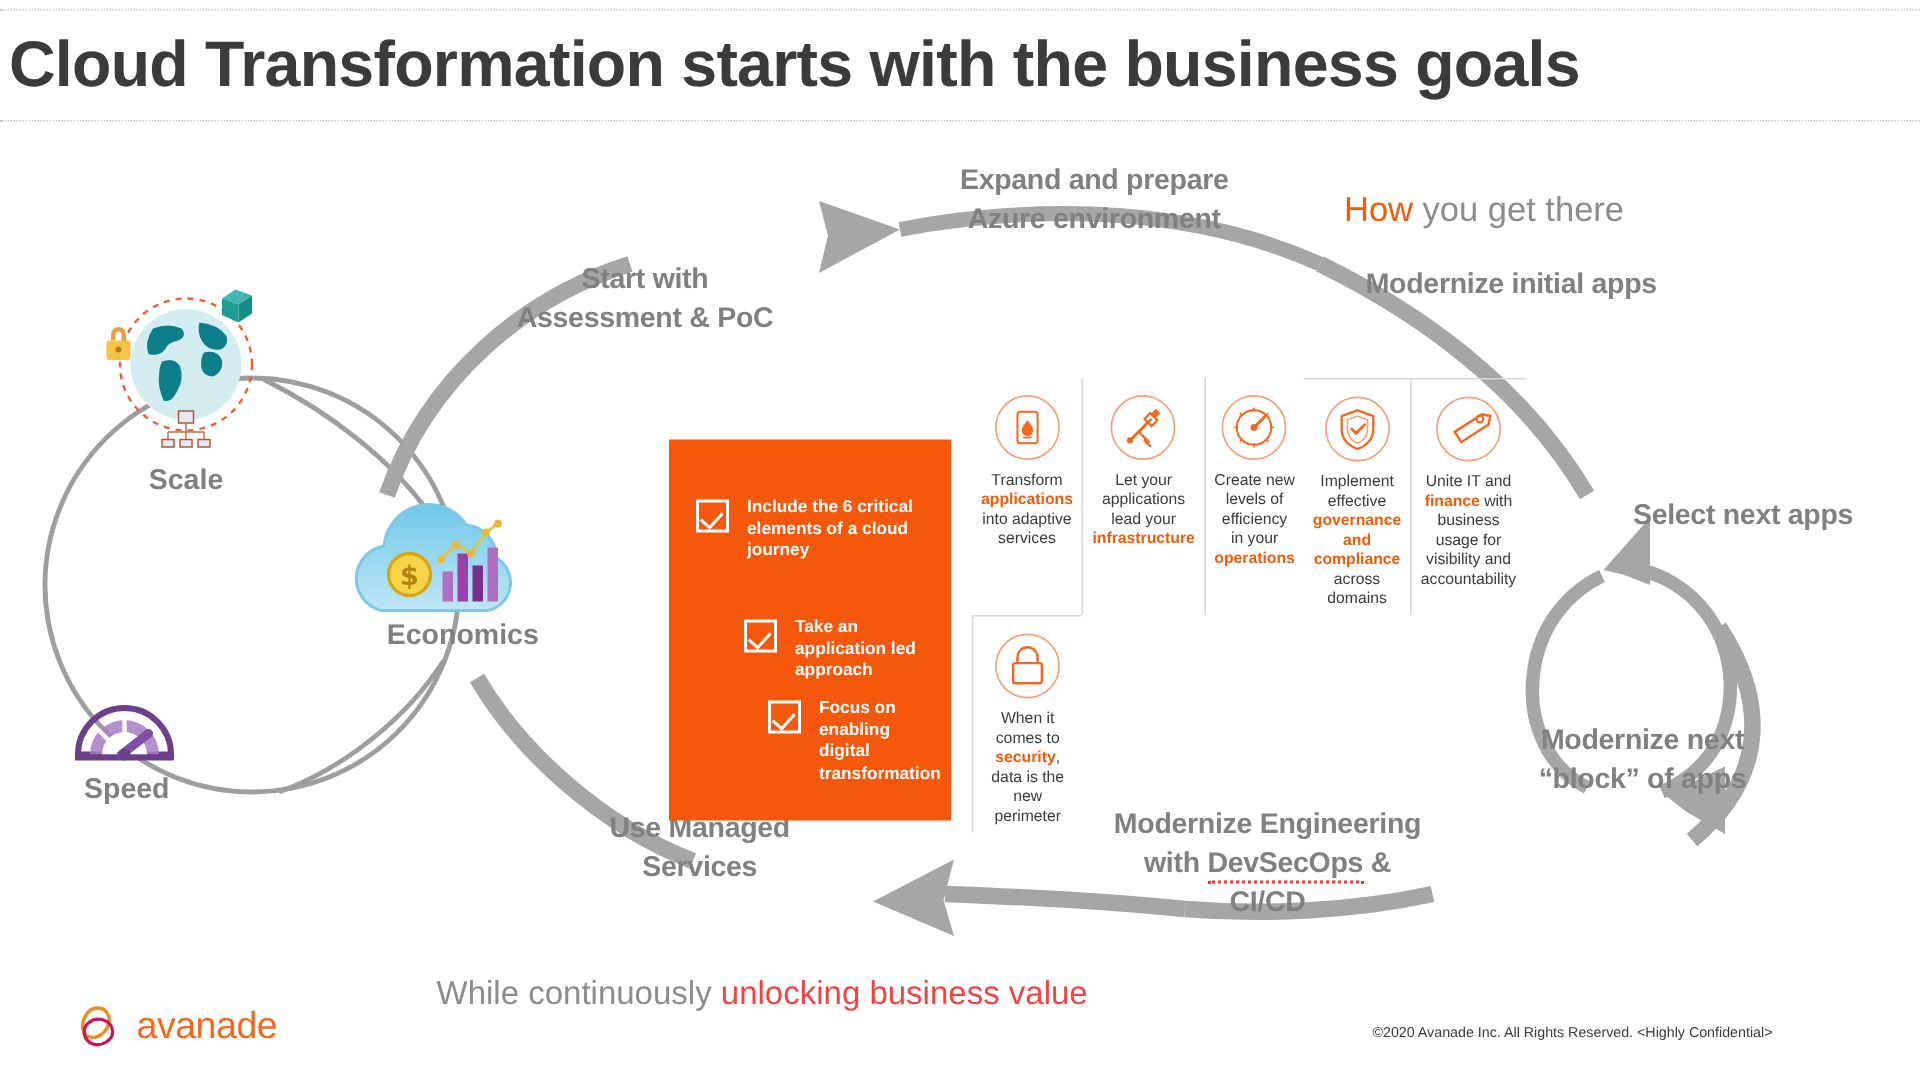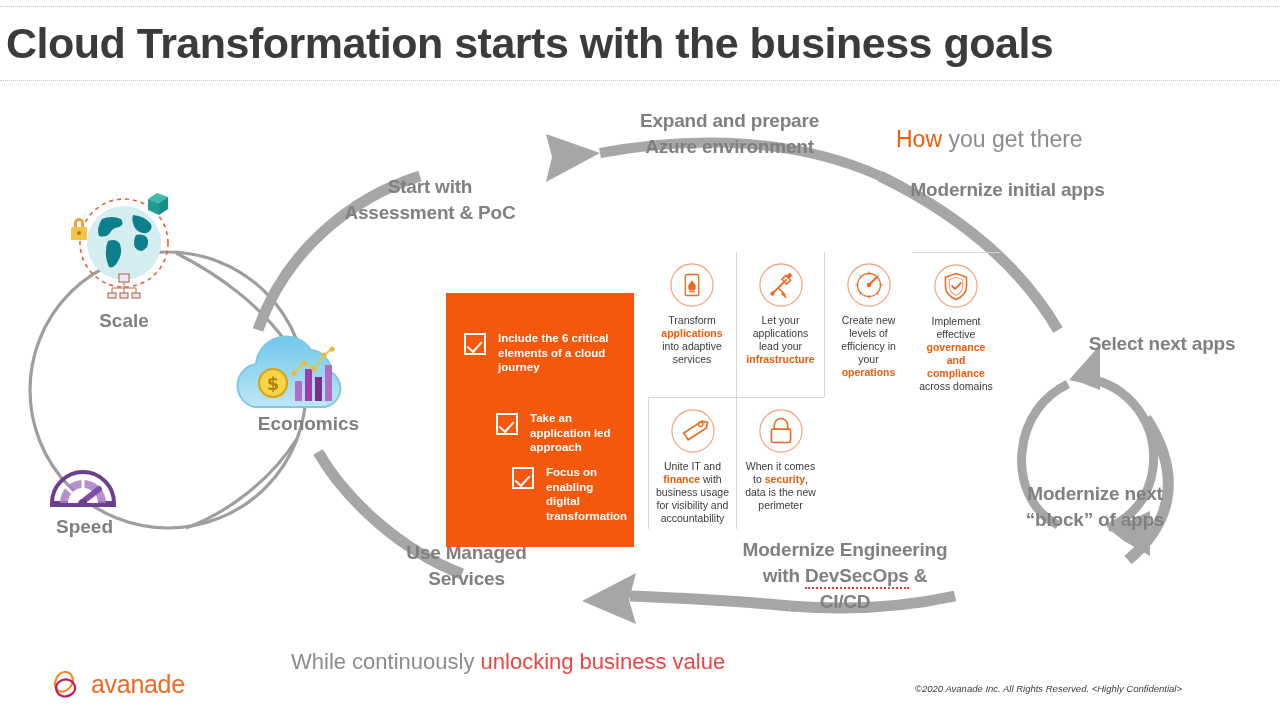--- a/index.html
+++ b/index.html
@@ -81,21 +81,21 @@
     width:7px; height:12px; border:solid #ffffff;
     border-width:0 2px 2px 0; transform:rotate(42deg);
   }
   .ocard-txt {
     color:#ffffff; font-size:11.5px; font-weight:bold; line-height:14.5px;
   }
 
   
   #grid {
     position:absolute; left:648px; top:252px; width:352px; height:250px;
-    display:grid; grid-template-columns:1fr 1fr 1fr 1fr; grid-template-rows:1fr 1fr;
+    display:grid; grid-template-columns:1fr 1fr 1fr 1fr 1fr; grid-template-rows:1fr 1fr;
   }
   .cell {
     position:relative; display:flex; flex-direction:column;
     align-items:center; justify-content:flex-start; padding:10px 6px 4px;
     text-align:center;
   }
   .cell.c1, .cell.c2, .cell.c4, .cell.c5 { border-left:1px solid #d8d8d8; }
   .cell.c3, .cell.c4, .cell.c5 { border-top:1px solid #d8d8d8; }
   .cell-ic { width:46px; height:46px; margin-bottom:6px; }
   .cell-tx { font-size:10.5px; line-height:13px; color:#3a3a3a; }
@@ -107,21 +107,21 @@
     font-size:22px; color:#8c8c8c; white-space:nowrap;
   }
   #tagline .kw { color:#ef4444; }
 
   #logo { position:absolute; left:50px; top:668px;
           display:flex; align-items:center; gap:7px; }
   #logo-word { font-size:25px; color:#ee6a22; letter-spacing:-0.3px; }
 
   #copyright {
     position:absolute; left:915px; top:683px;
-    font-size:9.5px; color:#3a3a3a; white-space:nowrap;font-style:italic;
+    font-size:9.5px; color:#3a3a3a; white-space:nowrap;
   }
 </style>
 </head>
 <body>
 
 <div id="slide">
 
   <div class="guide top"></div>
   <div class="guide bottom"></div>
 

